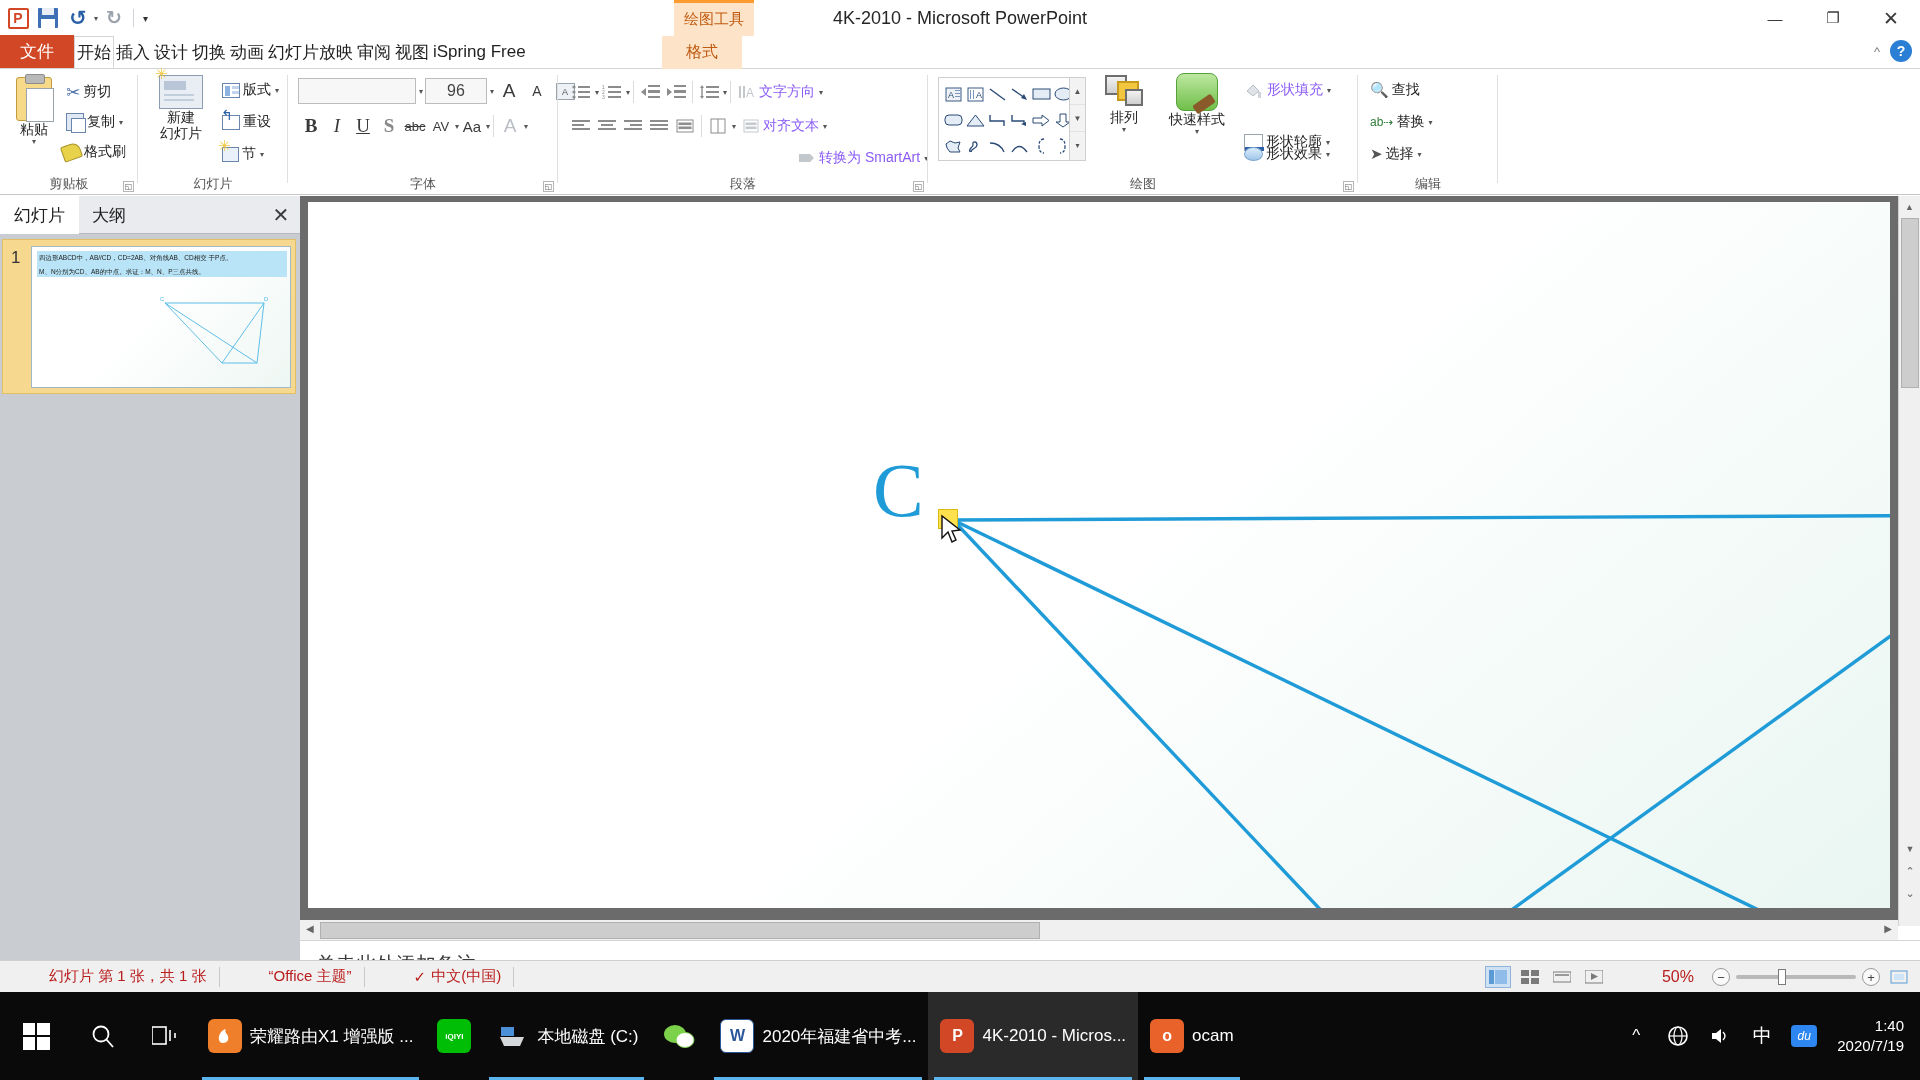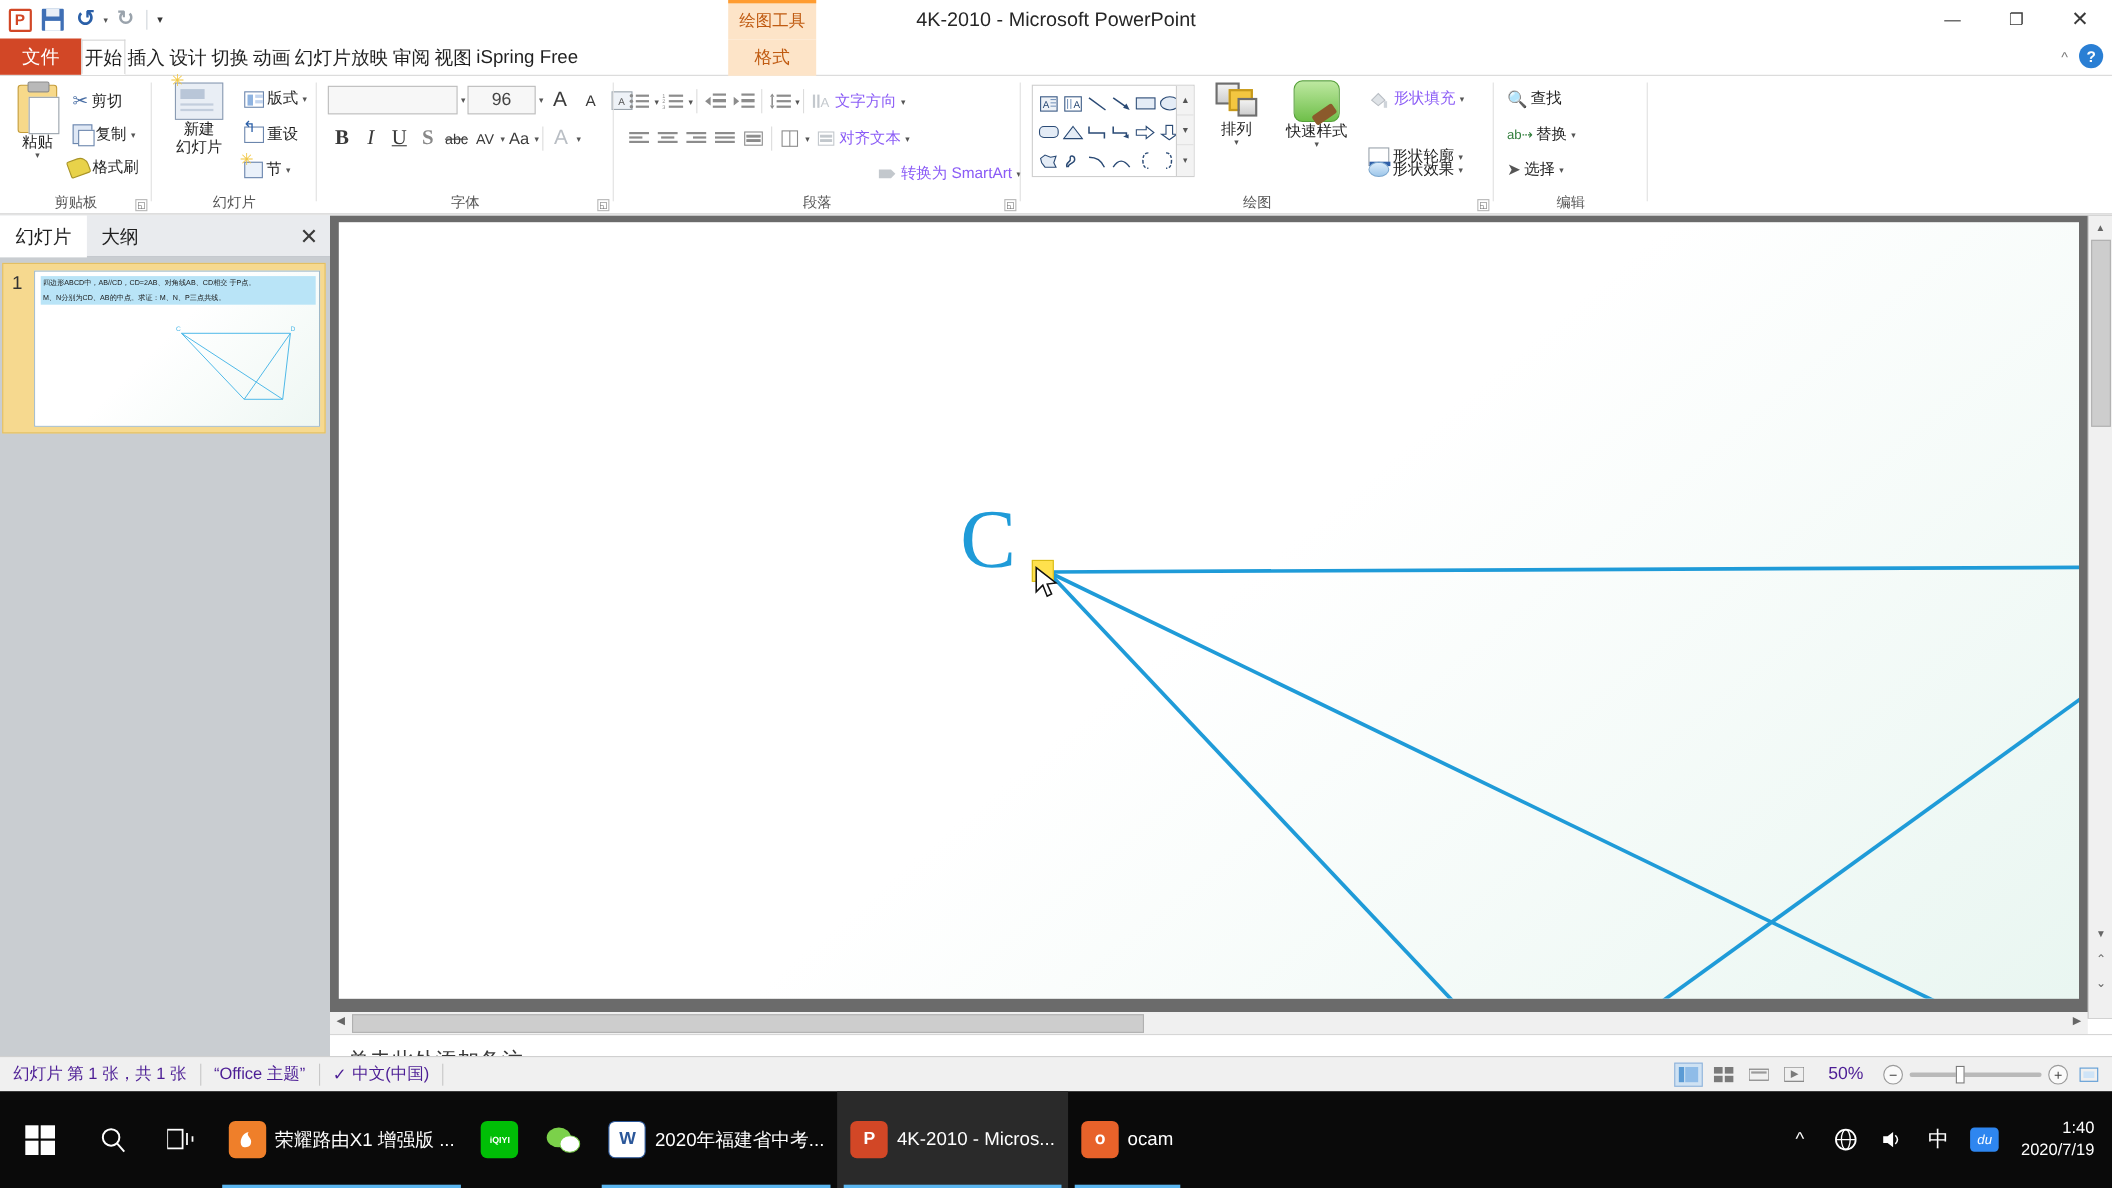--- a/index.html
+++ b/index.html
@@ -52,21 +52,21 @@
     background:#d24726; color:#fff; height:33px; min-width:74px;
     display:flex;align-items:center;justify-content:center;font-size:17px;
   }
   .tab {
     height:32px; padding:0 2px; display:flex;align-items:center;justify-content:center;
     font-size:17px; color:#1f1f1f; white-space:nowrap;
   }
   .tab.active{ background:#fff; border:1px solid #d4d4d4; border-bottom:1px solid #fff; position:relative; z-index:3;}
   .ctx-wrap{ position:absolute; left:662px; top:0; width:80px; height:69px; }
   .ctx-header{
-    position:absolute; left:0; top:0; width:80px; height:36px;
+    position:absolute; left:12px; top:0; width:80px; height:36px;
     background:#fde4c8; border-top:3px solid #ff9c31;
     display:flex;align-items:center;justify-content:center;
     color:#c05b12;font-size:15px;
   }
   .ctx-tab{
     position:absolute; left:0; top:36px; width:80px; height:33px;
     background:#fde4c8; color:#c05b12; font-size:16px;
     display:flex;align-items:center;justify-content:center;
   }
   .help-right{ position:absolute; right:8px; top:40px; display:flex; gap:10px; align-items:center;}
@@ -184,21 +184,21 @@
     background:#fff; border-top:1px solid #d6d6d6;
   }
   .notes-text{ position:absolute; left:16px; top:10px; font-size:20px; color:#3a3a3a;}
 
   
   .statusbar{
     position:absolute; left:0; bottom:88px; width:1920px; height:32px;
     background:#f0f0f0; border-top:1px solid #d0d0d0;
     display:flex;align-items:center;
   }
-  .sb-item{font-size:15px;color:#4c1d95;padding:0 12px;height:22px;display:flex;align-items:center;}
+  .sb-item{font-size:15px;color:#b91c1c;padding:0 12px;height:22px;display:flex;align-items:center;margin-left:37px;}
   .sb-div{width:1px;height:20px;background:#c8c8c8;}
   .sb-right{ position:absolute; right:8px; top:0; height:32px; display:flex;align-items:center;gap:6px;}
   .viewbtn{width:26px;height:22px;display:flex;align-items:center;justify-content:center;}
   .viewbtn.active{background:#cfe2f3;border:1px solid #8fb3da;}
   .zoomtrack{width:120px;height:4px;background:#b9b9b9;border-radius:2px;position:relative;}
   .zoomthumb{position:absolute;left:42px;top:-6px;width:8px;height:16px;background:#fff;border:1px solid #7a7a7a;}
   .zcircle{width:18px;height:18px;border-radius:50%;border:1px solid #9a9a9a;background:#fafafa;
      display:flex;align-items:center;justify-content:center;font-size:13px;color:#444;}
 
   
@@ -870,20 +870,30 @@
       <span>荣耀路由X1 增强版 ...</span>
       <div class="under"></div>
     </div>
 
     <div class="tb-app">
       <div class="appicon" style="background:#00be06;font-size:8px;">
         <span>iQIYI</span>
       </div>
     </div>
 
+    <div class="tb-app">
+      <div class="appicon" style="background:transparent;">
+        <svg width="28" height="24">
+            <rect x="3" y="3" width="13" height="9" fill="#4a90d9"></rect>
+            <path d="M2 13 L26 13 L22 22 L6 22 Z" fill="#d5d8db"></path>
+          </svg>
+      </div>
+      <span>本地磁盘 (C:)</span>
+      <div class="under"></div>
+    </div>
 
     <div class="tb-app">
       <div class="appicon" style="background:transparent;">
         <svg width="32" height="26">
             <ellipse cx="12" cy="11" rx="11" ry="9" fill="#7bd14a"></ellipse>
             <ellipse cx="22" cy="17" rx="9" ry="7.5" fill="#ffffff" stroke="#7bd14a"></ellipse>
           </svg>
       </div>
     </div>
 

